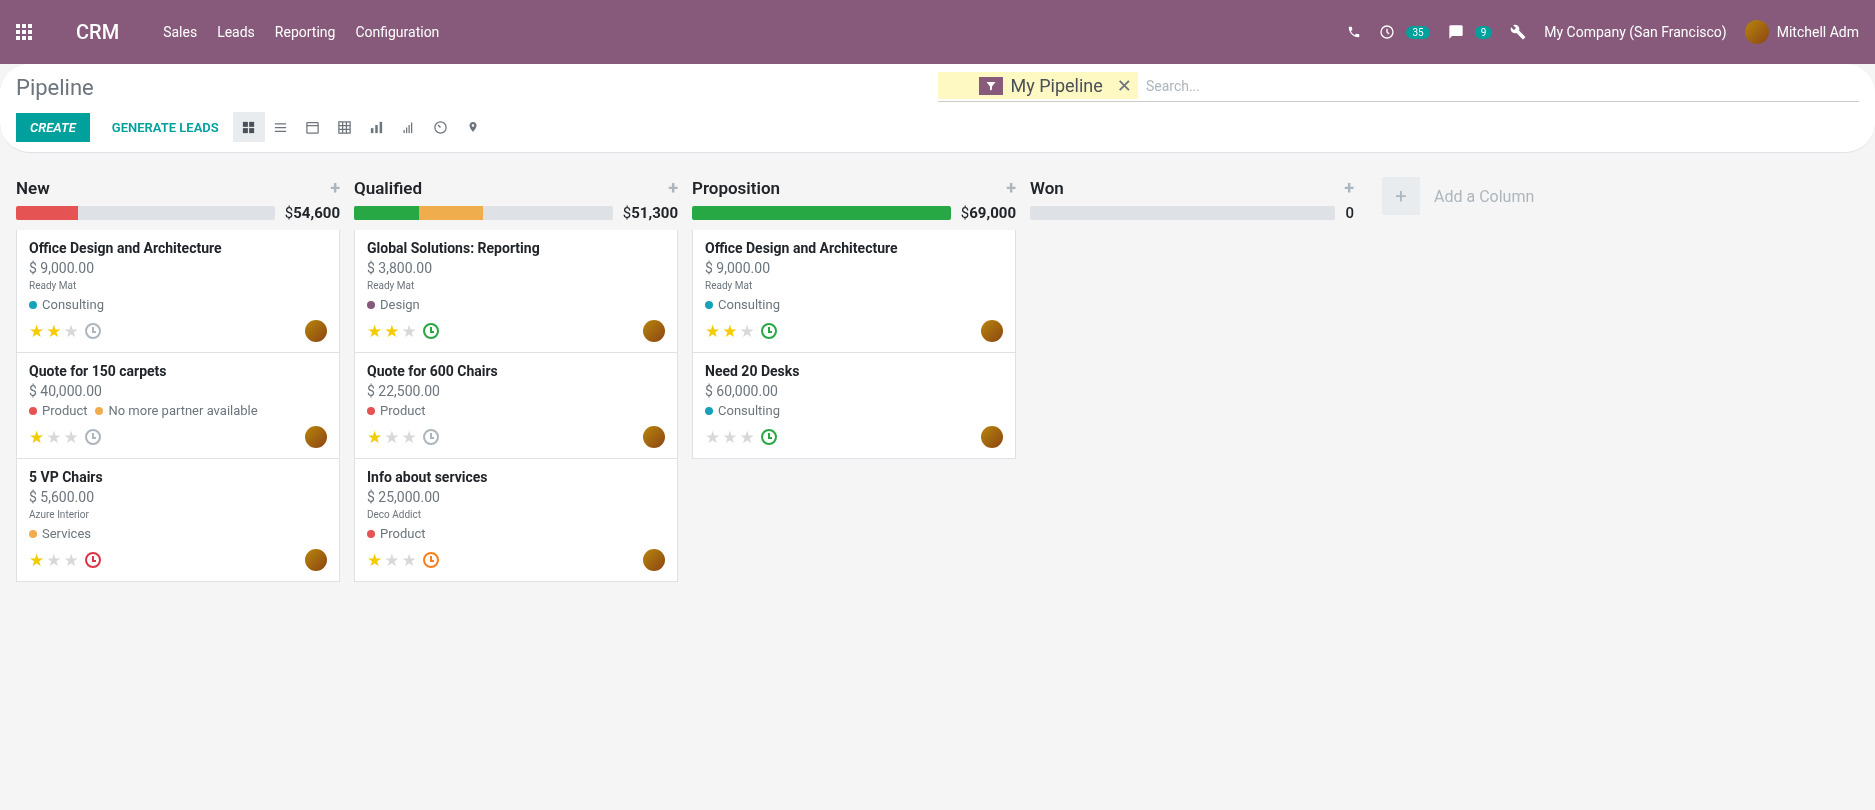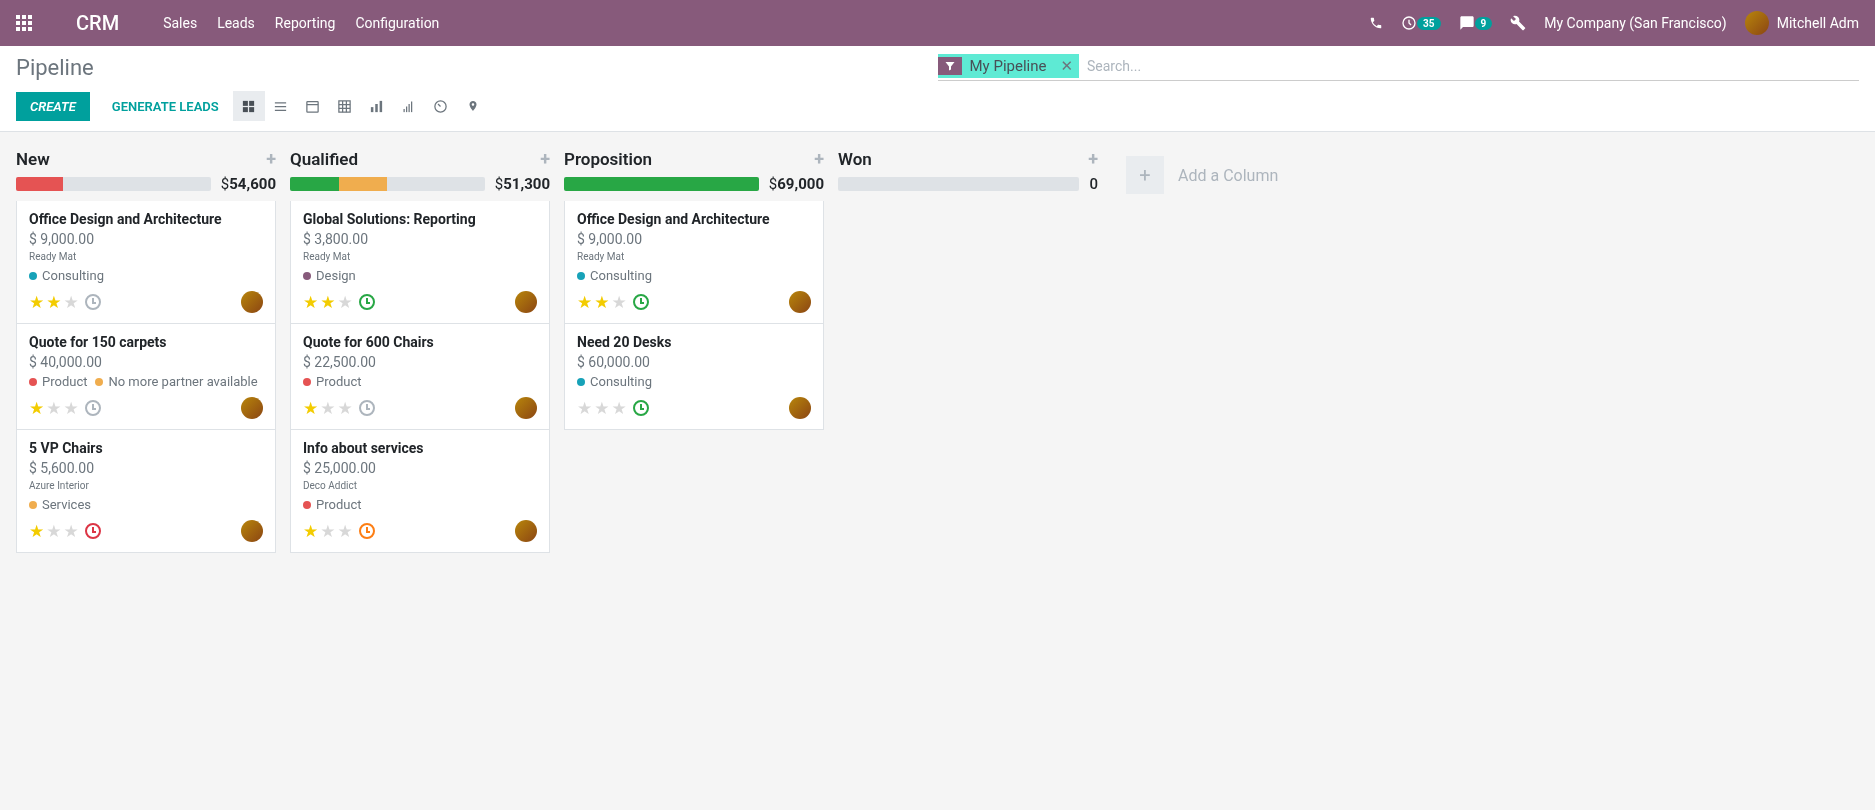--- a/index.html
+++ b/index.html
@@ -1,56 +1,56 @@
 <!DOCTYPE html>
 <html><head>
 <meta charset="utf-8">
 <style>
 * { margin: 0; padding: 0; box-sizing: border-box; font-family: -apple-system, BlinkMacSystemFont, "Segoe UI", Roboto, sans-serif; }
 body { background: #f5f5f5; overflow-x: hidden; }
 
 
-.navbar { background: #875a7b; color: #fff; height: 46px; display: flex; align-items: center; padding: 0 16px; }
+.navbar { background: #875a7b; color: #fff; height: 64px; display: flex; align-items: center; padding: 0 16px; }
 .navbar-left { display: flex; align-items: center; gap: 24px; }
 .apps-icon { display: grid; grid-template-columns: repeat(3, 4px); gap: 2px; cursor: pointer; }
 .apps-icon span { width: 4px; height: 4px; background: #fff; }
 .brand { font-size: 20px; font-weight: 500; margin-left: 20px; margin-right: 20px; }
 .nav-links { display: flex; gap: 20px; }
 .nav-link { color: #fff; font-size: 14px; cursor: pointer; }
 .navbar-right { margin-left: auto; display: flex; align-items: center; gap: 18px; }
 .nav-icon { color: #fff; font-size: 14px; cursor: pointer; position: relative; display: flex; align-items: center; }
-.badge { background: #00a09d; color: #fff; font-size: 10px; padding: 1px 6px; border-radius: 10px; margin-left: 0; font-weight: 700; }
+.badge { background: #00a09d; color: #fff; font-size: 10px; padding: 1px 6px; border-radius: 10px; margin-left: 11px; font-weight: 400; }
 .company-name { font-size: 14px; }
 .avatar-sm { width: 24px; height: 24px; border-radius: 50%; background: linear-gradient(135deg,#b8860b,#8b4513); display: inline-block; }
 .user-name { font-size: 14px; margin-left: -10px; }
 
 
-.control-panel { background: #fff; border-bottom: 1px solid #dee2e6; }
+.control-panel { background: #fff; border-bottom: 1px solid #dee2e6; border-radius: 30px; }
 .cp-top { display: flex; align-items: center; padding: 8px 16px 4px; }
 .page-title { font-size: 22px; color: #6c757d; font-weight: 400; }
 .search-area { margin-left: auto; flex: 0 0 50%; display: flex; align-items: center; border-bottom: 1px solid #ccc; padding-bottom: 2px; }
-.filter-chip { background: #5eead4; display: inline-flex; align-items: center; font-size: 15px; }
+.filter-chip { background: #fef9c3; display: inline-flex; align-items: center; font-size: 18px; padding-left: 41px; }
 .filter-chip .chip-icon { background: #875a7b; color: #fff; padding: 3px 6px; }
 .filter-chip .chip-label { padding: 3px 8px; color: #495057; }
 .filter-chip .chip-close { padding: 3px 6px; color: #6c757d; cursor: pointer; }
 .search-input { border: none; outline: none; flex: 1; font-size: 14px; padding: 4px 8px; color: #495057; }
 .search-input::placeholder { color: #adb5bd; }
 
 .cp-bottom { display: flex; align-items: center; padding: 6px 16px 10px; }
 .btn-create { background: #00a09d; color: #fff; border: none; padding: 7px 14px; font-size: 13px; font-weight: 600; cursor: pointer; font-style: italic; }
 .btn-generate { background: transparent; color: #00a09d; border: none; padding: 7px 14px; font-size: 13px; font-weight: 600; cursor: pointer; margin-left: 8px; }
 .search-options { margin-left: auto; display: flex; gap: 22px; flex: 0 0 calc(50% - 200px); }
 .search-opt { color: #6c757d; font-size: 14px; cursor: pointer; display: flex; align-items: center; gap: 5px; }
 .view-switcher { display: flex; gap: 0; }
 .view-btn { width: 32px; height: 30px; display: flex; align-items: center; justify-content: center; color: #6c757d; cursor: pointer; font-size: 15px; }
 .view-btn.active { background: #e9ecef; color: #495057; }
 
 
 .kanban { display: flex; padding: 10px 16px; gap: 14px; align-items: flex-start; overflow-x: auto; }
-.kanban-col { width: 260px; flex-shrink: 0; }
+.kanban-col { width: 324px; flex-shrink: 0; margin-top: 8px; }
 .col-header { display: flex; align-items: center; justify-content: space-between; padding: 6px 0; }
 .col-title { font-size: 17px; font-weight: 600; color: #212529; }
 .col-add { color: #adb5bd; font-size: 18px; cursor: pointer; font-weight: bold; }
 .col-progress-row { display: flex; align-items: center; gap: 10px; margin-bottom: 8px; }
 .col-progress { flex: 1; height: 14px; background: #dee2e6; border-radius: 2px; display: flex; overflow: hidden; }
 .prog-seg { height: 100%; }
 .col-total { font-size: 15px; font-weight: 500; color: #212529; }
 .col-total .cur { font-weight: 400; }
 
 .card { background: #fff; border: 1px solid #dee2e6; padding: 10px 12px; margin-bottom: 0; border-top: none; cursor: pointer; }

